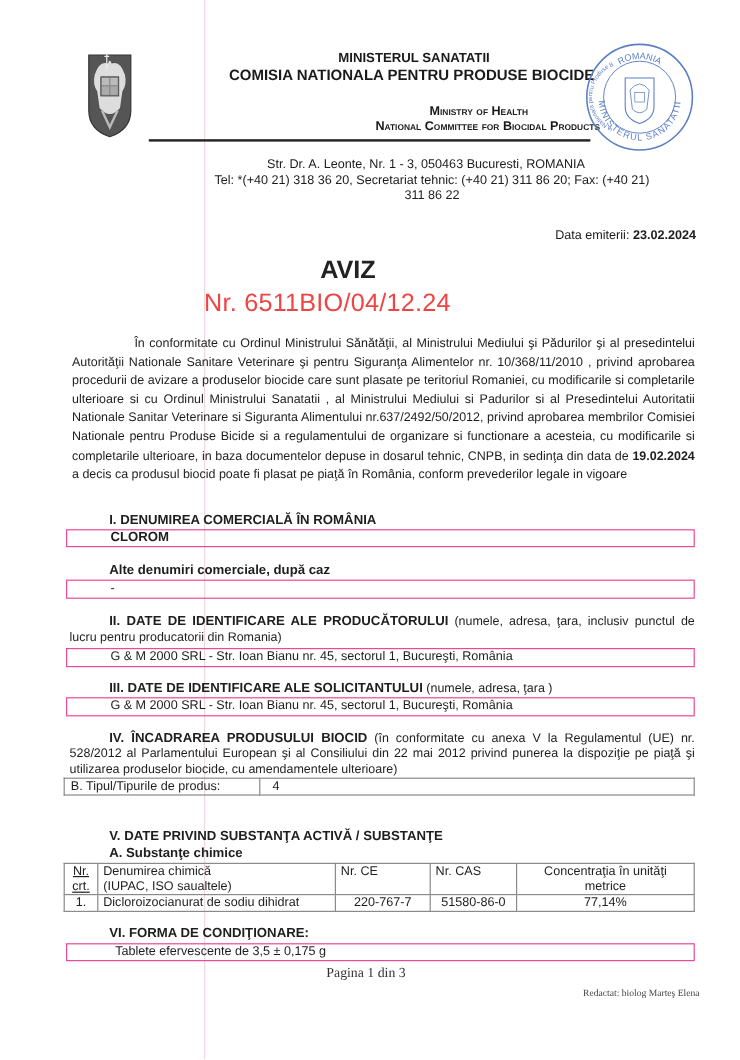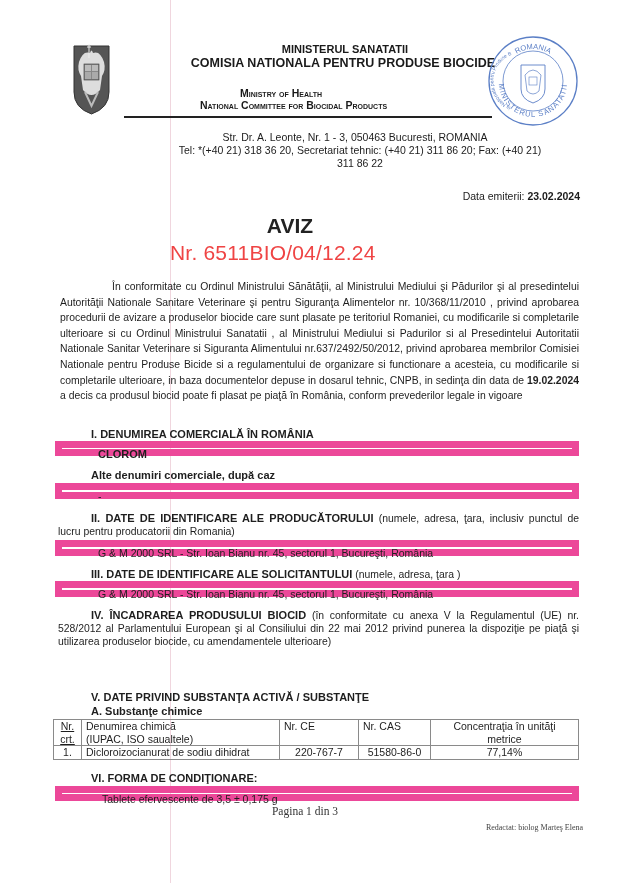--- a/index.html
+++ b/index.html
@@ -10,21 +10,21 @@
   
   .scanline { left: 170px; top: 0; width: 1px; height: 883px; background: #f0d6de; }
 
   
   .coat { left: 73px; top: 40px; width: 37px; height: 75px; }
 
   
   .hdr-ro { left: 180px; width: 330px; text-align: center; font-weight: bold; font-size: 11.5px; line-height: 14px; color: #1a1a1a; }
   .hdr-ro1 { top: 42px; left: 200px; width: 290px; font-size: 11px; }
   .hdr-ro2 { top: 56px; left: 178px; width: 330px; font-size: 12.5px; }
-  .hdr-en { text-align: left; font-weight: bold; font-variant: small-caps; color: #1a1a1a; font-size: 10.5px; line-height: 13px; }
+  .hdr-en { text-align: right; font-weight: bold; font-variant: small-caps; color: #1a1a1a; font-size: 10.5px; line-height: 13px; }
   .hdr-en1 { top: 87px; left: 240px; width: 200px; }
   .hdr-en2 { top: 99px; left: 200px; width: 300px; }
   .hdr-rule { left: 124px; top: 116px; width: 368px; height: 1.5px; background: #222; }
 
   
   .stamp { left: 485px; top: 33px; width: 96px; height: 96px; }
 
   
   .addr { left: 170px; width: 300px; text-align: center; font-size: 10.5px; line-height: 13px; }
   .addr1 { top: 131px; left: 180px; width: 350px; }
@@ -37,21 +37,21 @@
   .title1 { top: 214px; left: 200px; width: 180px; text-align: center; font-weight: bold; font-size: 21px; color: #222; }
   .title2 { top: 241px; left: 170px; width: 300px; font-weight: normal; font-size: 21px; color: #ef4444; letter-spacing: 0.2px; }
 
   
   .para { left: 60px; width: 519px; top: 279px; font-size: 10.4px; line-height: 15.6px; text-align: justify; color: #1e1e1e; }
   .para .indent { display: inline-block; width: 52px; }
   .para b { font-weight: bold; }
 
   
   .sec { font-weight: bold; font-size: 11px; color: #1e1e1e; }
-  .box { left: 55px; width: 524px; border: 7px solid #ec4899; font-size: 10.5px; line-height: 13px; padding-left: 36px; color: #1e1e1e; }
+  .box { left: 55px; width: 524px; border: 1px solid #ec4899; font-size: 10.5px; line-height: 13px; padding-left: 36px; color: #1e1e1e; }
   .box-bold { font-weight: bold; font-size: 11px; }
 
   .sub-para { font-size: 10.4px; line-height: 13px; text-align: justify; color: #1e1e1e; }
   .sub-para b { font-size: 11px; }
 
   table { border-collapse: collapse; font-size: 10.5px; color: #1e1e1e; }
   td { border: 1px solid #8a8a8a; padding: 0 4px; line-height: 12.5px; vertical-align: top; }
 
   .grp-table { left: 53px; top: 648px; width: 526px; }
   .grp-table td.c1 { width: 163px; padding-left: 5px; }
@@ -145,20 +145,24 @@
 <div class="abs box" style="top:581px; height:16px;">
   <span>G &amp; M 2000 SRL - Str. Ioan Bianu nr. 45, sectorul 1, Bucureşti, România</span>
 </div>
 
 <div class="abs sub-para" style="left:58px; top:609px; width:521px;">
   <span style="display:inline-block;width:33px;"></span><b class="sec">IV. ÎNCADRAREA PRODUSULUI BIOCID</b>
   <span>(în conformitate cu anexa V la Regulamentul (UE) nr. 528/2012 al Parlamentului European şi al Consiliului din 22 mai 2012 privind punerea la dispoziţie pe piaţă şi utilizarea produselor biocide, cu amendamentele ulterioare)</span>
 </div>
 <table class="abs grp-table">
   <tbody>
+  <tr>
+    <td class="c1">B. Tipul/Tipurile de produs:</td>
+    <td class="c2">4</td>
+  </tr>
 </tbody>
   </table>
 
 <div class="abs sec" style="left:91px; top:691px;">V. DATE PRIVIND SUBSTANŢA ACTIVĂ / SUBSTANŢE</div>
 <div class="abs sec" style="left:91px; top:705px;">A. Substanţe chimice</div>
 <table class="abs sub-table">
   <tbody>
       <tr>
     <td style="width:28px; text-align:center;text-decoration:underline;">
       <div>Nr.</div>

